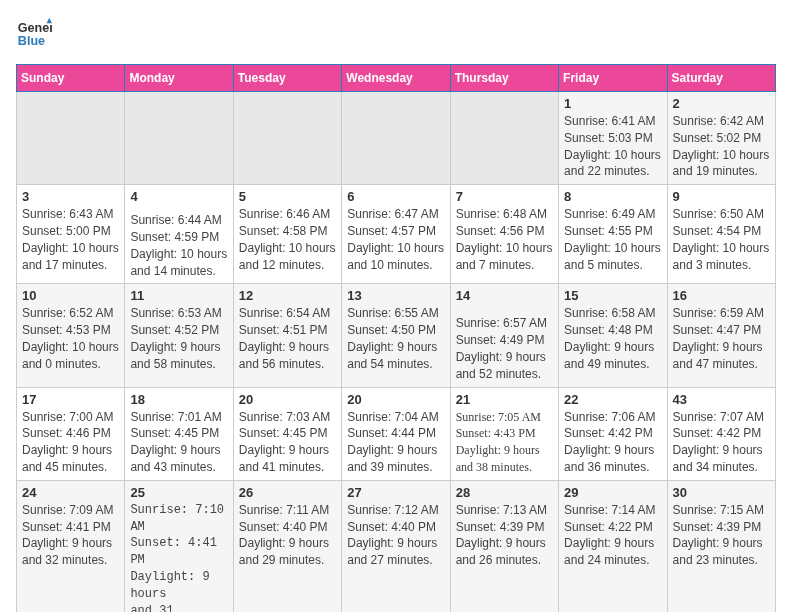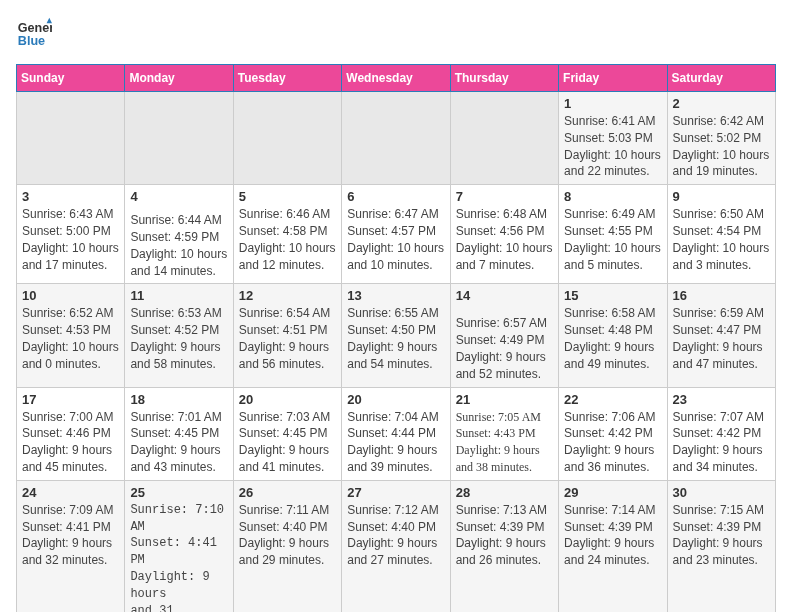--- a/index.html
+++ b/index.html
@@ -267,21 +267,21 @@
 and 38 minutes.</div>
         </td>
         <td>
           <span class="day-number">22</span>
           <div class="day-info" style="white-space: pre-line;">Sunrise: 7:06 AM
 Sunset: 4:42 PM
 Daylight: 9 hours
 and 36 minutes.</div>
         </td>
         <td>
-          <span class="day-number">23</span>
+          <span class="day-number">43</span>
           <div class="day-info" style="white-space: pre-line;">Sunrise: 7:07 AM
 Sunset: 4:42 PM
 Daylight: 9 hours
 and 34 minutes.</div>
         </td>
       </tr>
       <tr>
         <td>
           <span class="day-number">24</span>
           <div class="day-info" style="white-space: pre-line;">Sunrise: 7:09 AM
@@ -313,21 +313,21 @@
         <td>
           <span class="day-number">28</span>
           <div class="day-info" style="white-space: pre-line;">Sunrise: 7:13 AM
 Sunset: 4:39 PM
 Daylight: 9 hours
 and 26 minutes.</div>
         </td>
         <td>
           <span class="day-number">29</span>
           <div class="day-info" style="white-space: pre-line;">Sunrise: 7:14 AM
-Sunset: 4:39 PM
+Sunset: 4:22 PM
 Daylight: 9 hours
 and 24 minutes.</div>
         </td>
         <td>
           <span class="day-number">30</span>
           <div class="day-info" style="white-space: pre-line;">Sunrise: 7:15 AM
 Sunset: 4:39 PM
 Daylight: 9 hours
 and 23 minutes.</div>
         </td>

